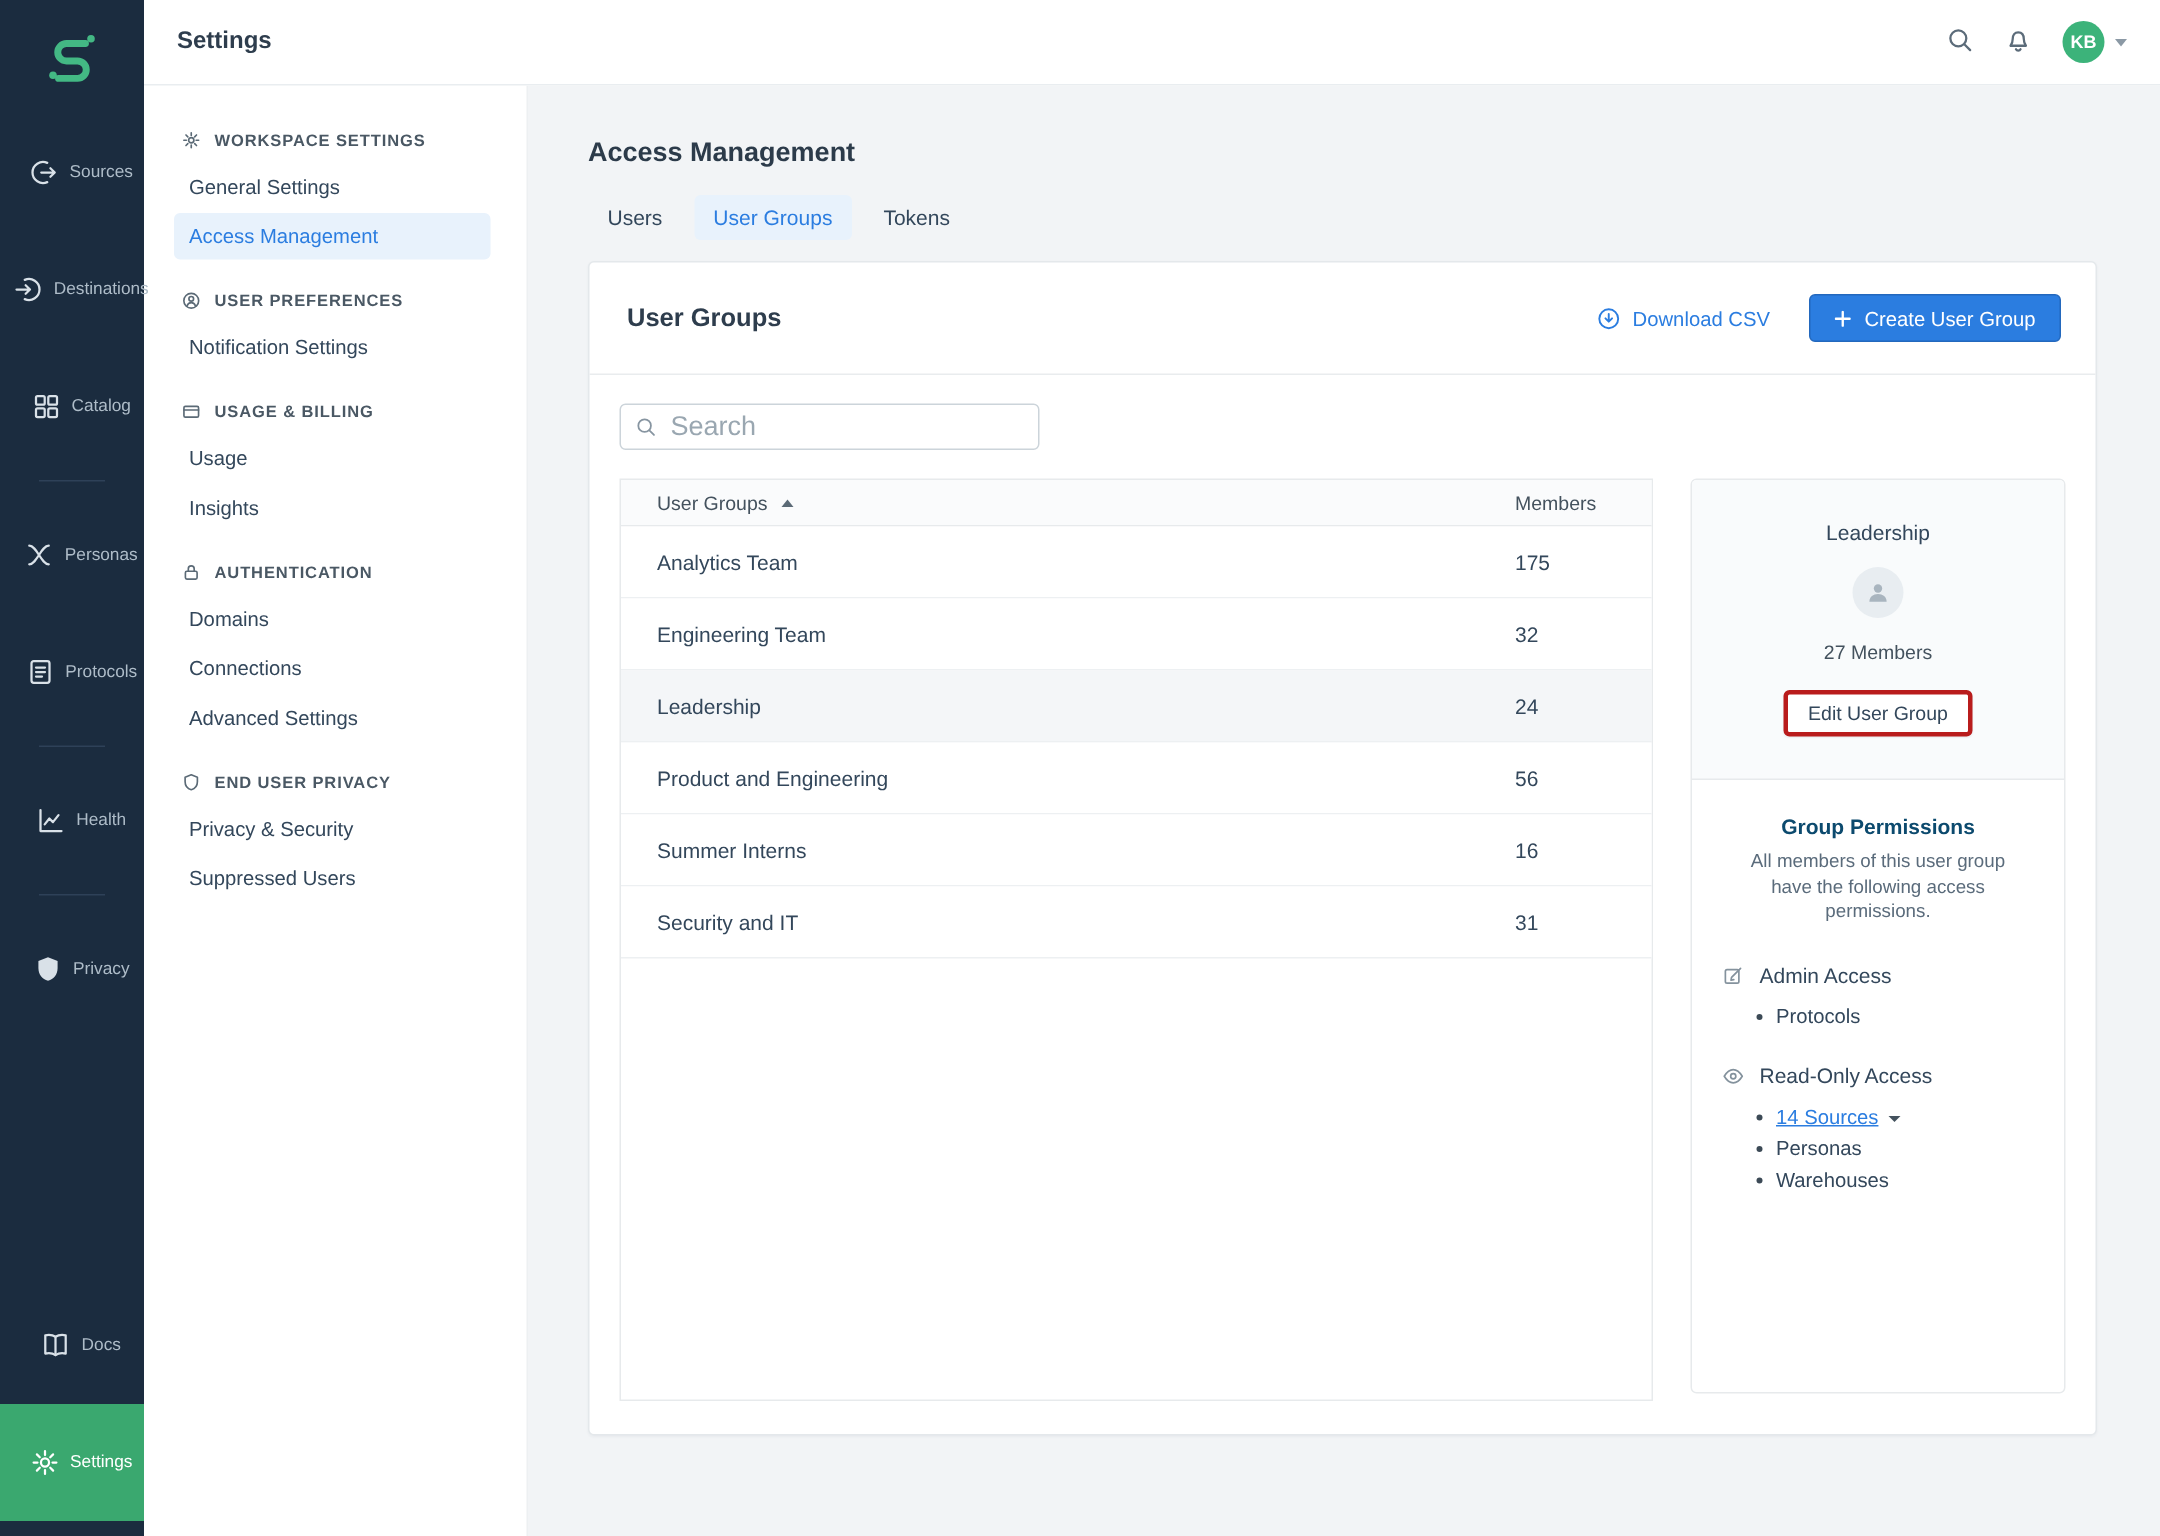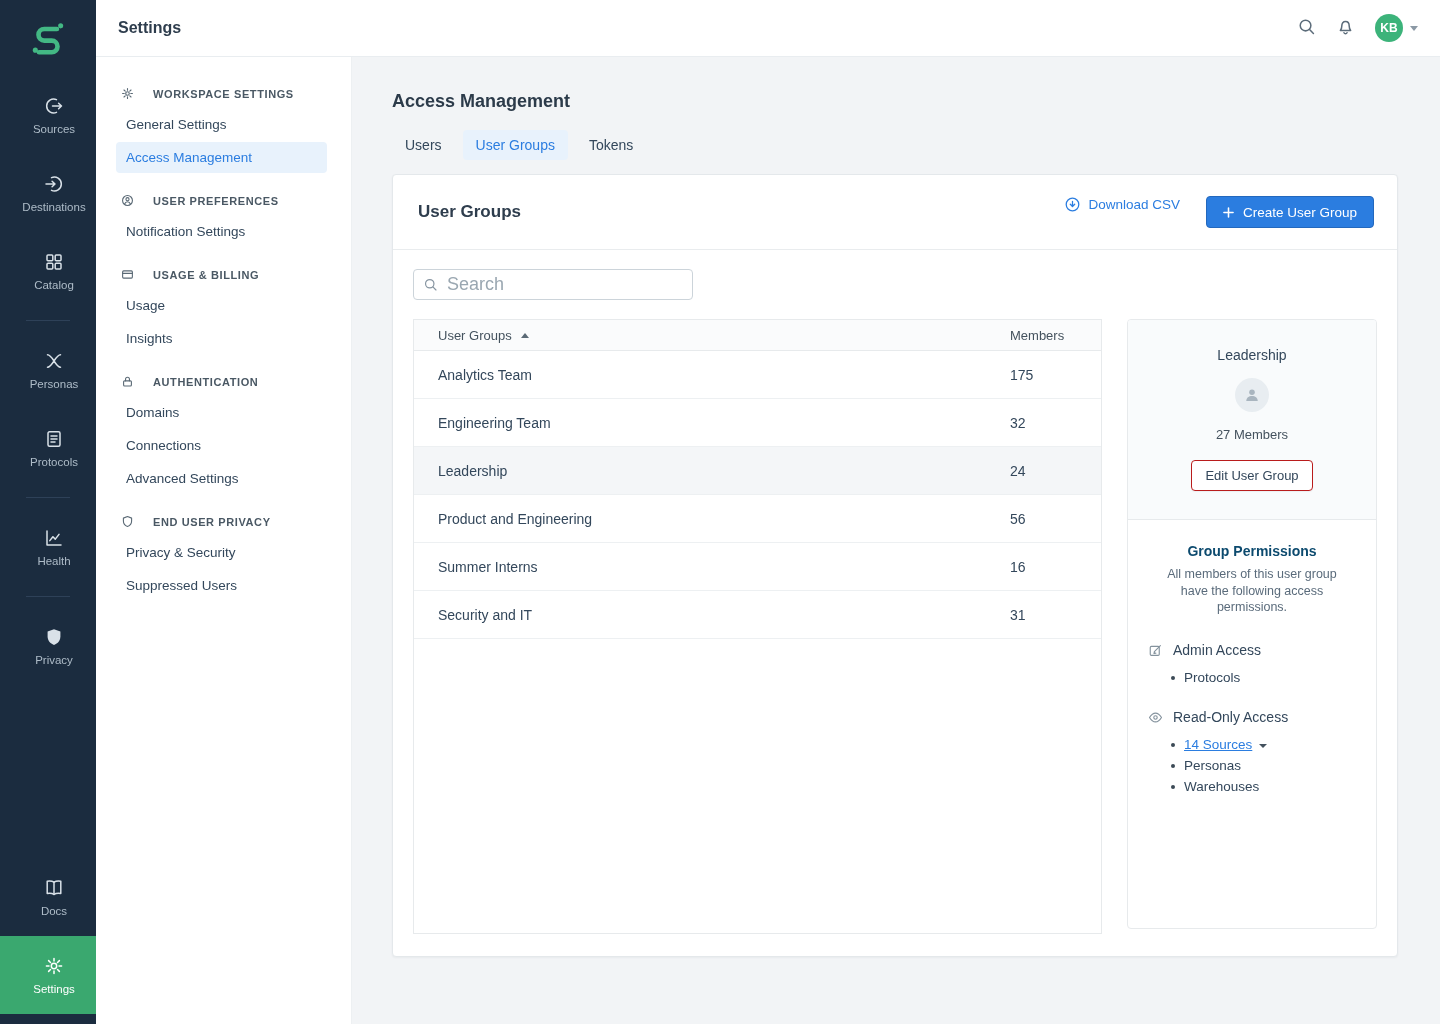--- a/index.html
+++ b/index.html
@@ -11,21 +11,21 @@
   :root {
     --blue: #2b7de0; --blue-bg: #e8f2fc; --green: #43b884; --green-dark: #3aa86f;
     --sidebar: #1b2c3f; --border: #e7eaec; --text: #33475b; --muted: #5a6b7b;
   }
 
   
   .sidebar { position: absolute; left: 0; top: 0; bottom: 0; width: 96px; background: var(--sidebar); display: flex; flex-direction: column; z-index: 3; }
   .logo { height: 76px; display: flex; align-items: center; justify-content: center; cursor: pointer; }
   .logo svg { width: 38px; height: 38px; }
   .side-nav { display: flex; flex-direction: column; flex: 1; }
-  .nav-item { height: 78px; display: flex; flex-direction: column; align-items: center; justify-content: center; gap: 7px; cursor: pointer; text-decoration: none; padding-left: 12px; }
+  .nav-item { height: 78px; display: flex; align-items: center; justify-content: center; gap: 7px; cursor: pointer; text-decoration: none; padding-left: 12px; }
   .nicon { display: flex; }
   .nicon svg { width: 20px; height: 20px; fill: none; stroke: #d9e1e8; stroke-width: 1.5; stroke-linecap: round; stroke-linejoin: round; }
   .nicon svg .solid { fill: #d9e1e8; stroke: none; }
   .nlabel { font-size: 11.5px; color: #aebcc8; }
   .nav-item.active { background: var(--green-dark); }
   .nav-item.active .nlabel { color: #fff; }
   .nav-item.active .nicon svg { stroke: #fff; }
   .nav-item.settings-bottom { margin-bottom: 10px; }
   .nav-divider { height: 1px; background: #2e4158; margin: 10px 26px; }
   .nav-spacer { flex: 1; }
@@ -36,38 +36,38 @@
   .topbar-right { margin-left: auto; display: flex; align-items: center; gap: 20px; }
   .icon-btn { background: none; border: none; cursor: pointer; display: flex; align-items: center; }
   .icon-btn svg { width: 19px; height: 19px; stroke: #5c6c7a; fill: none; stroke-width: 1.6; stroke-linecap: round; stroke-linejoin: round; }
   .avatar-wrap { display: flex; align-items: center; gap: 7px; cursor: pointer; }
   .avatar { width: 28px; height: 28px; border-radius: 50%; background: #3cb37a; color: #fff; font-size: 12px; font-weight: 700; display: flex; align-items: center; justify-content: center; }
   .caret-down { width: 0; height: 0; border-left: 4.5px solid transparent; border-right: 4.5px solid transparent; border-top: 5px solid #8b99a5; }
 
   
   .settings-nav { position: absolute; left: 96px; top: 57px; bottom: 0; width: 256px; background: #fff; border-right: 1px solid #edf0f2; padding-top: 22px; }
   .snav-section { margin-bottom: 13px; }
-  .snav-header { display: flex; align-items: center; gap: 19px; padding: 8px 0 9px 25px; }
+  .snav-header { display: flex; align-items: center; gap: 9px; padding: 8px 0 9px 25px; }
   .sicon { display: flex; }
   .sicon svg { width: 13px; height: 13px; stroke: #5b6a76; fill: none; stroke-width: 1.7; stroke-linecap: round; stroke-linejoin: round; }
   .snav-title { font-size: 11px; font-weight: 700; letter-spacing: .6px; color: #4a5864; text-transform: uppercase; }
   .snav-item { display: block; margin: 0 24px 2px 20px; padding: 8px 10px; border-radius: 4px; font-size: 13.5px; color: var(--text); cursor: pointer; text-decoration: none; }
   .snav-item.active { background: var(--blue-bg); color: var(--blue); }
 
   
   .content { position: absolute; left: 352px; top: 57px; right: 0; bottom: 0; background: #f2f4f6; padding: 34px 42px 0 40px; overflow: hidden; }
   .content-heading { font-size: 18px; font-weight: 700; color: #2c3b4a; }
   .tabs { display: flex; align-items: center; gap: 8px; margin-top: 18px; }
   .tab { padding: 7px 13px; border-radius: 4px; font-size: 14px; color: var(--text); background: none; border: none; cursor: pointer; font-family: inherit; }
   .tab.active { background: var(--blue-bg); color: var(--blue); }
 
   .card { margin-top: 14px; width: 1006px; height: 783px; background: #fff; border: 1px solid #e4e8eb; border-radius: 4px; box-shadow: 0 1px 2px rgba(45,62,80,.05); display: flex; flex-direction: column; }
   .card-header { display: flex; align-items: center; height: 75px; padding: 0 23px 0 25px; border-bottom: 1px solid #e9ecee; flex: none; }
   .card-title { font-size: 17px; font-weight: 700; color: #2e3d4d; }
-  .card-actions { margin-left: auto; display: flex; align-items: flex-start; gap: 26px; }
+  .card-actions { margin-left: auto; display: flex; align-items: center; gap: 26px; }
   .link-btn { display: flex; align-items: center; gap: 7px; color: var(--blue); font-size: 13.5px; background: none; border: none; cursor: pointer; font-family: inherit; }
   .link-btn svg { width: 17px; height: 17px; stroke: var(--blue); fill: none; stroke-width: 1.5; stroke-linecap: round; stroke-linejoin: round; }
   .primary-btn { display: flex; align-items: center; gap: 9px; height: 32px; padding: 0 16px; border-radius: 4px; background: var(--blue); border: 1px solid #2368bd; color: #fff; font-size: 13.5px; cursor: pointer; font-family: inherit; }
   .primary-btn svg { width: 11px; height: 11px; stroke: #fff; stroke-width: 1.7; stroke-linecap: round; }
 
   .card-body { padding: 19px 20px 0; flex: 1; display: flex; flex-direction: column; }
   .search-box { position: relative; width: 280px; margin-bottom: 19px; }
   .search-box input { width: 100%; height: 31px; border: 1px solid #ccd4da; border-radius: 4px; padding: 0 10px 0 33px; font-size: 18px; color: var(--text); font-family: inherit; outline: none; background: #fff; }
   .search-box input::placeholder { color: #9aa7b1; }
   .search-glyph { position: absolute; left: 10px; top: 8px; display: flex; }
@@ -82,21 +82,21 @@
   .cell-members { flex: 1; }
   .sort-asc { width: 0; height: 0; border-left: 4px solid transparent; border-right: 4px solid transparent; border-bottom: 5px solid #5b6a76; display: inline-block; cursor: pointer; }
 
   
   .detail { width: 250px; height: 610px; background: #fff; border: 1px solid var(--border); border-radius: 4px; overflow: hidden; }
   .detail-top { background: #f9fbfc; border-bottom: 1px solid var(--border); padding: 27px 16px 28px; text-align: center; }
   .detail-name { font-size: 14px; color: var(--text); }
   .detail-avatar { width: 34px; height: 34px; border-radius: 50%; background: #e8edf1; margin: 15px auto 0; display: flex; align-items: center; justify-content: center; }
   .detail-avatar svg { width: 18px; height: 18px; }
   .detail-members { font-size: 13px; color: #44525e; margin-top: 15px; }
-  .secondary-btn { margin-top: 18px; height: 31px; padding: 0 13px; background: #fff; border: 1px solid #b91c1c; border-radius: 4px; font-size: 13px; color: var(--text); cursor: pointer; font-family: inherit; box-shadow: 0 1px 1px rgba(45,62,80,.06); }
+  .secondary-btn { margin-top: 18px; height: 31px; padding: 0 13px; background: #fff; border: 3px solid #b91c1c; border-radius: 4px; font-size: 13px; color: var(--text); cursor: pointer; font-family: inherit; box-shadow: 0 1px 1px rgba(45,62,80,.06); }
   .perms { padding: 23px 20px; }
   .perms-title { font-size: 14px; font-weight: 700; color: #0c4a6e; text-align: center; }
   .perms-desc { font-size: 12.5px; color: var(--muted); text-align: center; line-height: 1.33; margin: 7px 4px 0; }
   .access-group { margin-top: 26px; }
   .access-group + .access-group { margin-top: 21px; }
   .access-head { display: flex; align-items: flex-end; gap: 10px; font-size: 14px; color: var(--text); }
   .aicon { display: flex; }
   .aicon svg { width: 15px; height: 15px; stroke: #84929d; fill: none; stroke-width: 1.5; stroke-linecap: round; stroke-linejoin: round; }
   .access-list { list-style: none; margin-top: 9px; }
   .access-list li { position: relative; padding-left: 36px; font-size: 13.5px; color: var(--text); line-height: 21px; }

